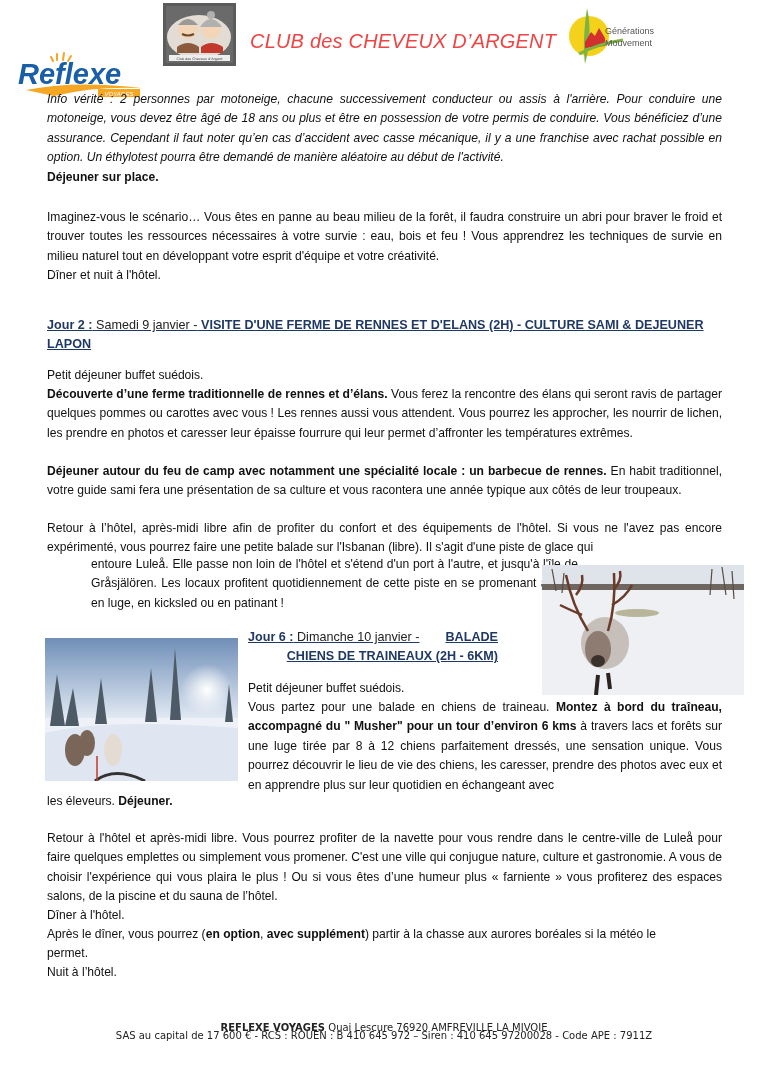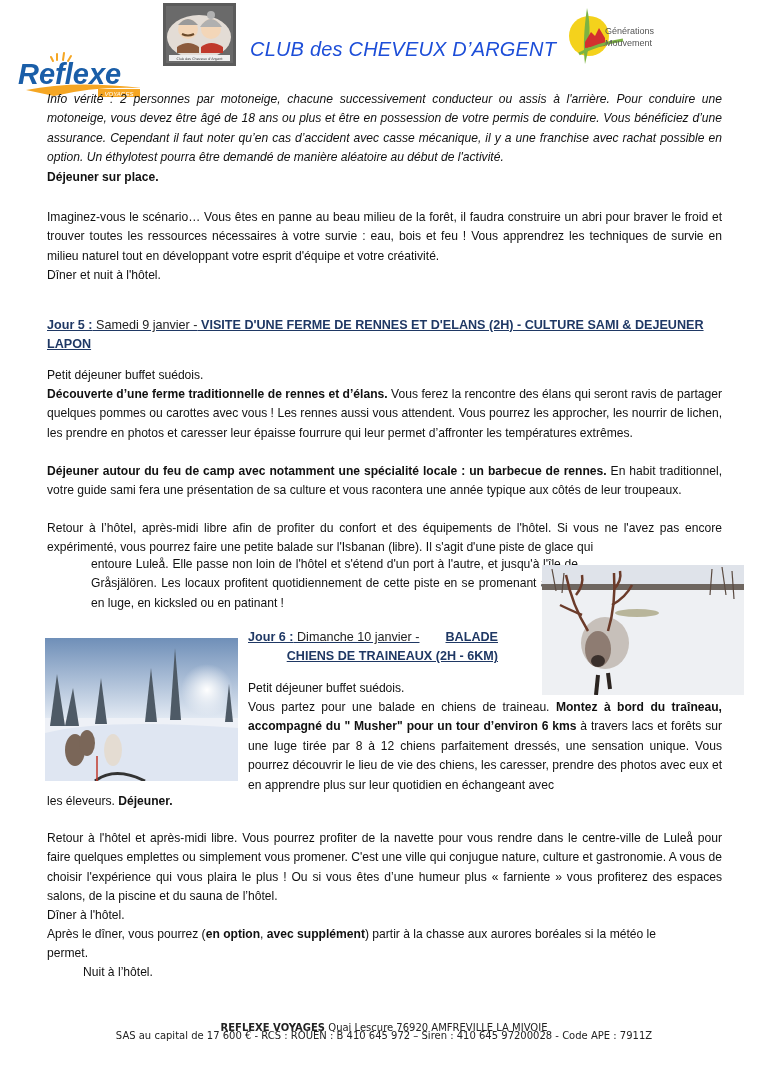--- a/index.html
+++ b/index.html
@@ -2,22 +2,22 @@
 <html><head>
 <meta charset="utf-8">
 <style>
   html, body { margin:0; padding:0; background:#ffffff; }
   body { width:768px; height:1086px; position:relative; overflow:hidden;
          font-family:"Liberation Sans", "DejaVu Sans", sans-serif; color:#111; }
   .abs { position:absolute; }
   
   .logo-reflexe { left:14px; top:10px; width:130px; height:52px;margin-top:40px; }
   .logo-club { left:163px; top:3px; width:73px; height:63px; background:#5b5b5b; }
-  .club-title { left:250px; top:38px; font-family:"Liberation Sans", sans-serif; font-style:italic;
-                font-size:20px; letter-spacing:0.2px; color:#1d4ed8; white-space:nowrap; }
+  .club-title { left:250px; top:30px; font-family:"Liberation Sans", sans-serif; font-style:italic;
+                font-size:20px; letter-spacing:0.2px; color:#ef4444; white-space:nowrap; }
   .logo-gen { left:565px; top:4px; width:105px; height:62px; }
 
   .p { position:absolute; left:47px; width:675px; font-size:12.1px; line-height:19.4px; text-align:justify; }
   .p.it { font-style:italic; }
   .p b, .b { font-weight:bold; }
   .heading { color:#1f3864; font-weight:bold; text-decoration:underline; font-size:12.6px; }
   .heading .date { color:#222; font-weight:normal;margin-top:16px; }
   .img { position:absolute; overflow:hidden; }
   .footer { position:absolute; left:0; width:768px; text-align:center; font-family:"DejaVu Sans", sans-serif;
             font-size:10px; line-height:8.3px; color:#222; }
@@ -69,21 +69,21 @@
     <text x="40" y="42" font-size="9" font-family="Liberation Sans, sans-serif" fill="#555">Mouvement</text>
   </svg>
 </div>
 
 <div class="p it" style="top:90px;">Info vérité : 2 personnes par motoneige, chacune successivement conducteur ou assis à l'arrière. Pour conduire une motoneige, vous devez être âgé de 18 ans ou plus et être en possession de votre permis de conduire. Vous bénéficiez d’une assurance. Cependant il faut noter qu’en cas d’accident avec casse mécanique, il y a une franchise avec rachat possible en option. Un éthylotest pourra être demandé de manière aléatoire au début de l'activité.</div>
 <div class="p b" style="top:168px;">Déjeuner sur place.</div>
 <div class="p" style="top:208px;">Imaginez-vous le scénario… Vous êtes en panne au beau milieu de la forêt, il faudra construire un abri pour braver le froid et trouver toutes les ressources nécessaires à votre survie : eau, bois et feu ! Vous apprendrez les techniques de survie en milieu naturel tout en développant votre esprit d'équipe et votre créativité.</div>
 <div class="p" style="top:266px;">Dîner et nuit à l'hôtel.</div>
 
 <div class="p" style="top:316px; text-align:left;">
-  <span class="heading"><span>Jour 5 :</span> <span class="date">Samedi 9 janvier -</span> <span>VISITE D'UNE FERME DE RENNES ET D'ELANS (2H) - CULTURE SAMI &amp; DEJEUNER LAPON</span></span>
+  <span class="heading"><span>Jour 2 :</span> <span class="date">Samedi 9 janvier -</span> <span>VISITE D'UNE FERME DE RENNES ET D'ELANS (2H) - CULTURE SAMI &amp; DEJEUNER LAPON</span></span>
 </div>
 <div class="p" style="top:366px;">Petit déjeuner buffet suédois.</div>
 <div class="p" style="top:385px;"><b>Découverte d’une ferme traditionnelle de rennes et d’élans.</b><span> Vous ferez la rencontre des élans qui seront ravis de partager quelques pommes ou carottes avec vous ! Les rennes aussi vous attendent. Vous pourrez les approcher, les nourrir de lichen, les prendre en photos et caresser leur épaisse fourrure qui leur permet d’affronter les températures extrêmes.</span></div>
 <div class="p" style="top:462px;"><b>Déjeuner autour du feu de camp avec notamment une spécialité locale : un barbecue de rennes.</b><span> En habit traditionnel, votre guide sami fera une présentation de sa culture et vous racontera une année typique aux côtés de leur troupeaux.</span></div>
 <div class="p" style="top:519px;">Retour à l’hôtel, après-midi libre afin de profiter du confort et des équipements de l'hôtel. Si vous ne l'avez pas encore expérimenté, vous pourrez faire une petite balade sur l'Isbanan (libre). Il s'agit d'une piste de glace qui</div>
 <div class="p" style="top:555px; width:487px;margin-left:44px;">entoure Luleå. Elle passe non loin de l'hôtel et s'étend d'un port à l'autre, et jusqu'à l'île de Gråsjälören. Les locaux profitent quotidiennement de cette piste en se promenant à pied, en luge, en kicksled ou en patinant !</div>
 
 <div class="img" style="left:542px; top:565px; width:202px; height:130px;">
   <svg width="202" height="130" viewBox="0 0 202 130">
     <rect width="202" height="130" fill="#eef0f3"></rect>
@@ -153,18 +153,18 @@
 <div class="p" style="left:248px; width:250px; top:628px; text-align:left;">
   <span class="heading" style="display:block; text-indent:175px;text-align:right;">BALADE CHIENS DE TRAINEAUX (2H - 6KM)</span>
 </div>
 <div class="p" style="left:248px; width:474px; top:679px;">Petit déjeuner buffet suédois.</div>
 <div class="p" style="left:248px; width:474px; top:698px;"><span>Vous partez pour une balade en chiens de traineau. </span><b>Montez à bord du traîneau, accompagné du " Musher" pour un tour d’environ 6 kms</b><span> à travers lacs et forêts sur une luge tirée par 8 à 12 chiens parfaitement dressés, une sensation unique.  Vous pourrez découvrir le lieu de vie des chiens, les caresser, prendre des photos avec eux et en apprendre plus sur leur quotidien en échangeant avec</span></div>
 <div class="p" style="top:792px;"><span>les éleveurs. </span><b>Déjeuner.</b></div>
 
 <div class="p" style="top:829px;">Retour à l'hôtel et après-midi libre. Vous pourrez profiter de la navette pour vous rendre dans le centre-ville de Luleå pour faire quelques emplettes ou simplement vous promener. C'est une ville qui conjugue nature, culture et gastronomie. A vous de choisir l'expérience qui vous plaira le plus ! Ou si vous êtes d’une humeur plus « farniente » vous profiterez des espaces salons, de la piscine et du sauna de l’hôtel.</div>
 <div class="p" style="top:906px;">Dîner à l'hôtel.</div>
 <div class="p" style="top:925px; width:640px; text-align:left;"><span>Après le dîner, vous pourrez (</span><b>en option</b><span>, </span><b>avec supplément</b><span>) partir à la chasse aux aurores boréales si la météo le permet.</span></div>
-<div class="p" style="top:963px;margin-left:36px;">Nuit à l’hôtel.</div>
+<div class="p" style="top:963px;">Nuit à l’hôtel.</div>
 
 <div class="footer" style="top:1024px;">
   <div><b>REFLEXE VOYAGES</b><span>  Quai Lescure 76920 AMFREVILLE LA MIVOIE</span></div>
   <div>SAS au capital de 17 600 € - RCS : ROUEN : B 410 645 972 – Siren : 410 645 97200028 - Code APE : 7911Z</div>
 </div>
 
 </body></html>

